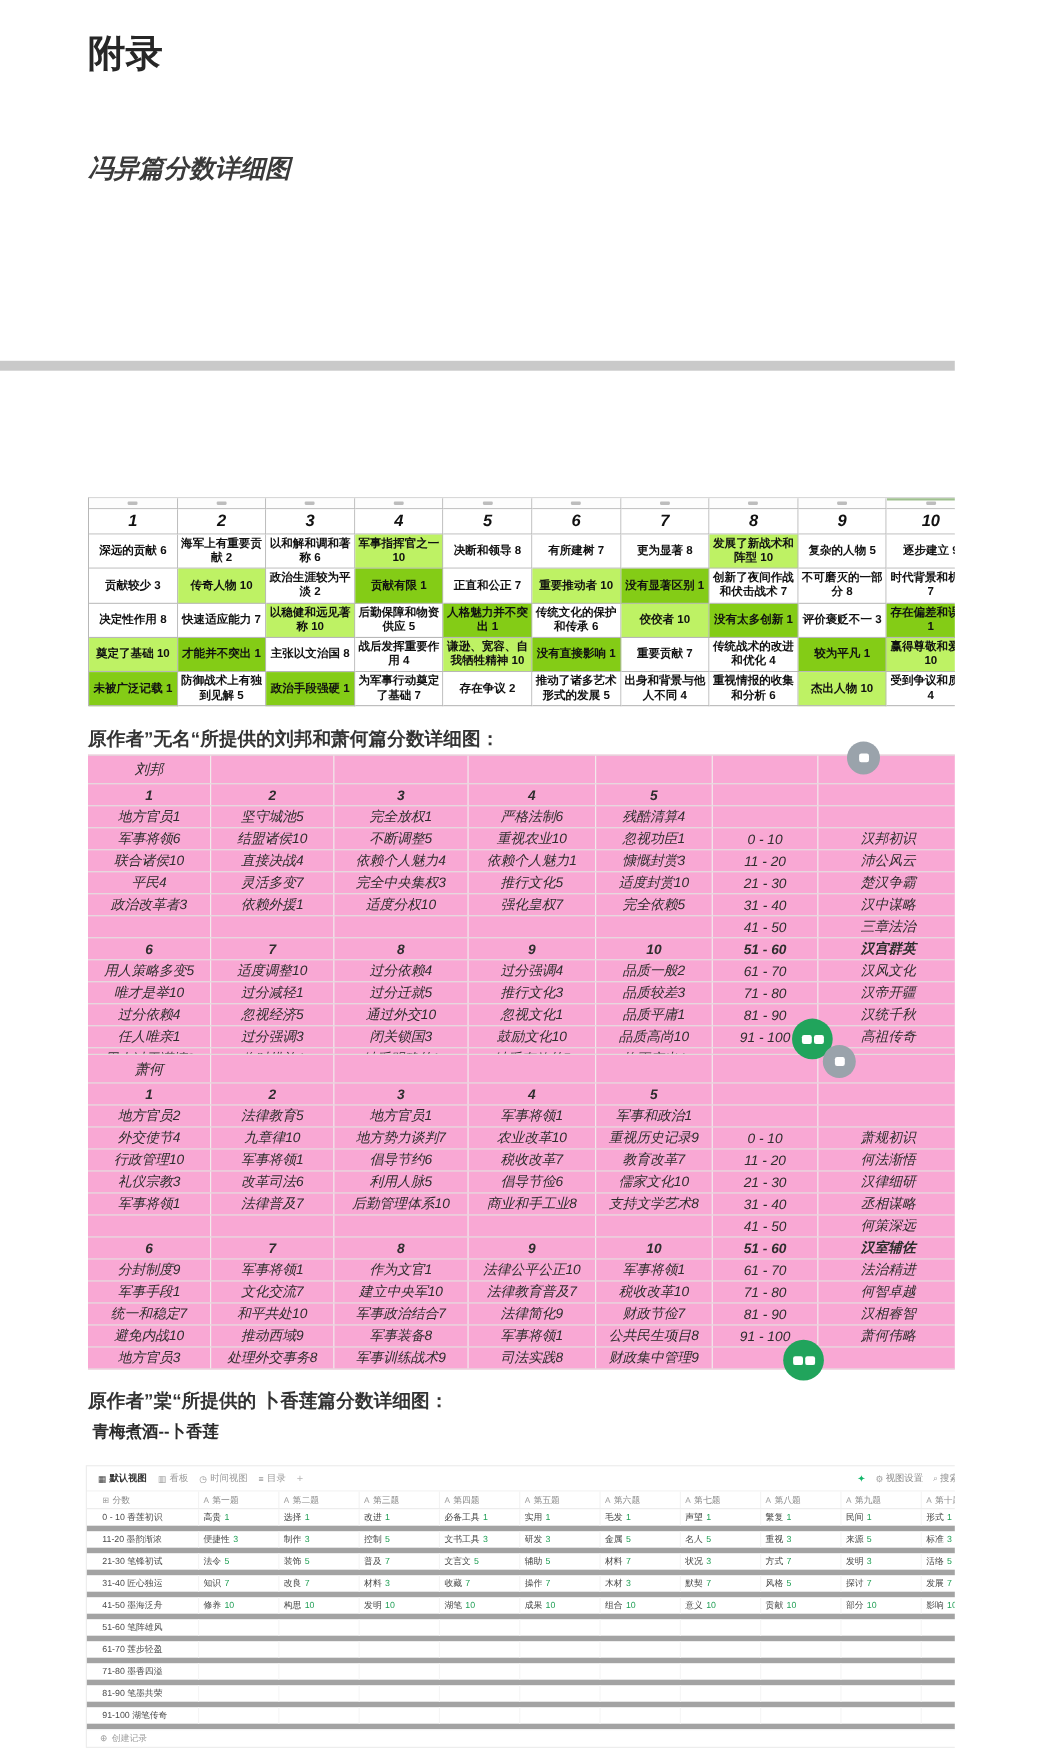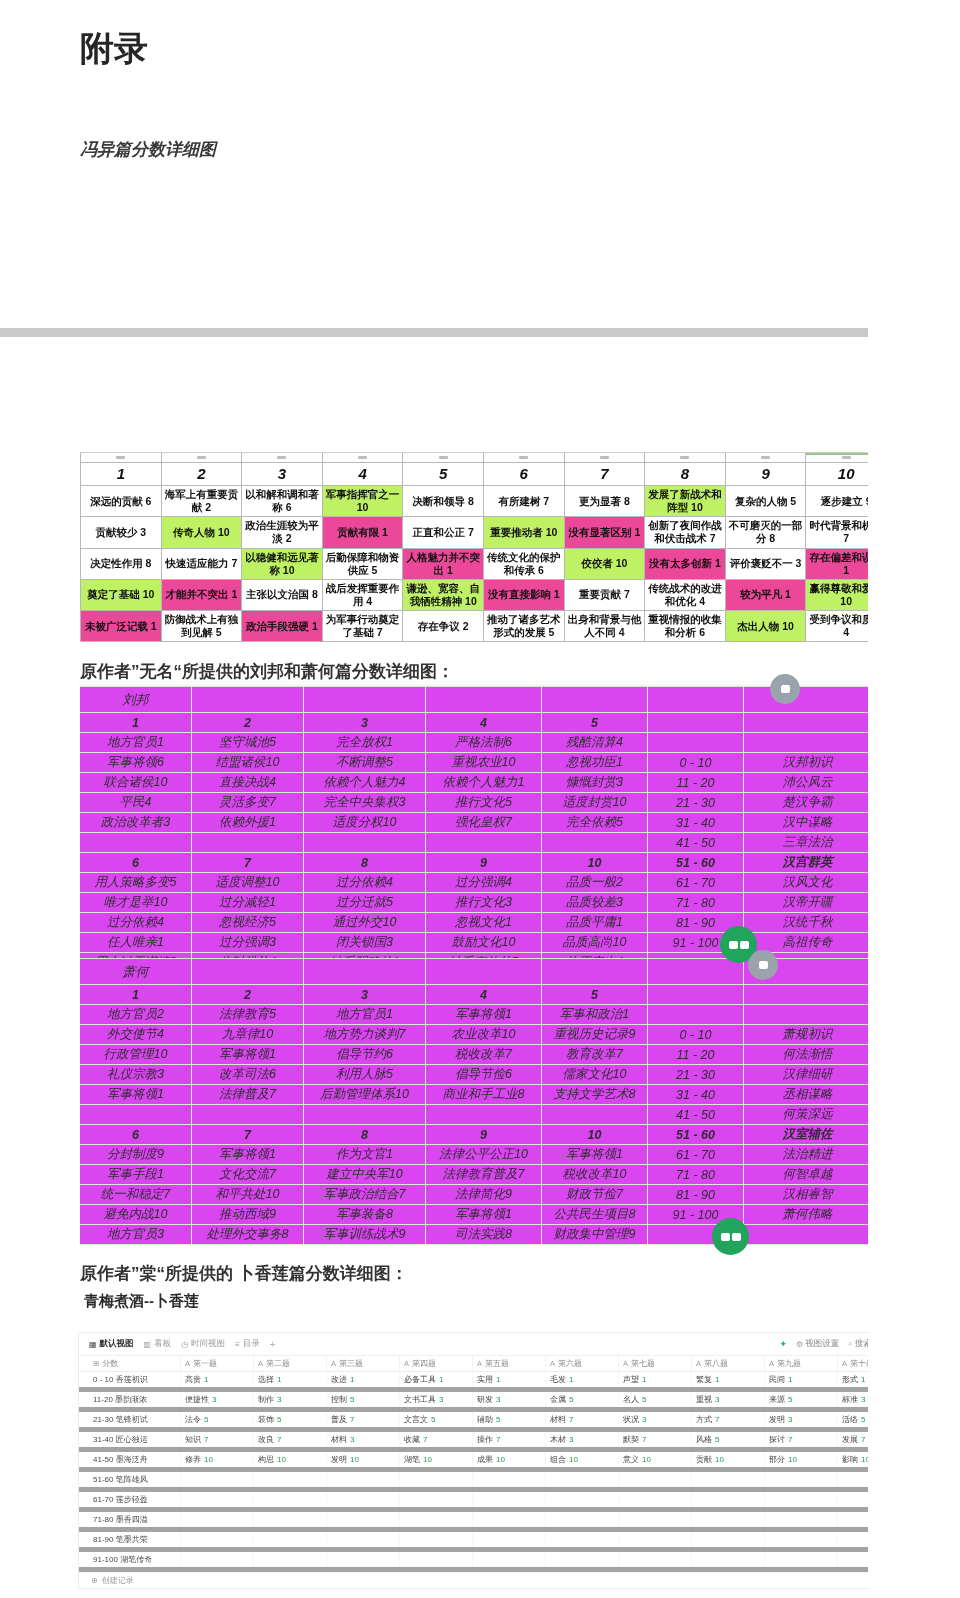--- a/index.html
+++ b/index.html
@@ -1,39 +1,39 @@
 <!DOCTYPE html>
 <html><head>
 <meta charset="utf-8">
 <style>
   html,body{margin:0;padding:0;background:#fff;}
   body{font-family:"Liberation Sans","DejaVu Sans",sans-serif;}
   #page{position:relative;width:868px;height:1598px;background:#fff;overflow:hidden;}
 
   #title{position:absolute;left:80px;top:26px;font-size:34px;font-weight:bold;color:#262626;margin:0;}
-  #subtitle{position:absolute;left:80px;top:138px;font-size:17px;font-weight:bold;font-style:italic;color:#3a3a3a;}
+  #subtitle{position:absolute;left:80px;top:138px;font-size:23px;font-weight:bold;font-style:italic;color:#3a3a3a;}
   .band{position:absolute;left:0;top:328px;width:960px;height:9px;background:#c9c9c9;}
 
   
   .fy{position:absolute;left:80px;top:452px;width:806px;border-left:1px solid #b7b7b7;border-top:1px solid #cfcfcf;}
   .fy-row{display:grid;grid-template-columns:repeat(10,1fr);}
   .fy-cell{border-right:1px solid #b7b7b7;border-bottom:1px solid #b7b7b7;display:flex;align-items:center;justify-content:center;
     text-align:center;font-size:10.5px;font-weight:bold;color:#111;padding:2px 3px;line-height:1.25;min-height:26px;background:#fff;}
   .fy-cell.blue{background:#bef264;}
-  .fy-cell.red{background:#ec4899;}
+  .fy-cell.red{background:#84cc16;}
   .fy-head .fy-cell{font-style:italic;font-size:15px;min-height:20px;padding:1px;}
   .fy-strip .fy-cell{min-height:9px;padding:0;background:#fdfdfd;}
   .fy-strip .fy-cell i{display:block;width:9px;height:3px;background:#bdbdbd;border-radius:1px;}
   .fy-strip .fy-cell:last-child{box-shadow:inset 0 2px 0 #9fc08f;}
 
   
   .h2{position:absolute;left:80px;font-size:17px;font-weight:bold;color:#333;margin:0;}
 
   
-  .hw{position:absolute;left:80px;width:806px;border-top:1px solid #e0e0dd;font-style:italic;color:#2e2e2e;background:#d946ef;}
+  .hw{position:absolute;left:80px;width:806px;border-top:1px solid #e0e0dd;font-style:italic;color:#2e2e2e;background:#f9a8d4;}
   .hw-row{display:grid;grid-template-columns:112px 112px 122px 116px 106px 96px 128px;border-bottom:1px solid #e3e3e0;}
   .hw-cell{display:flex;align-items:center;justify-content:center;text-align:center;font-size:12.5px;font-weight:500;
     padding:1px 2px;min-height:17px;border-right:1px solid #f1f1ee;overflow:hidden;white-space:nowrap;}
   .hw-row.name-row .hw-cell{min-height:23px;font-size:13px;}
   .hw-row.num-row .hw-cell{font-weight:700;}
 
   
   .logo{position:absolute;border-radius:50%;display:flex;align-items:center;justify-content:center;gap:2px;z-index:5;}
   .logo .sq{width:9px;height:8px;background:#fff;border-radius:2px;}
   .logo.green{background:#21a45c;}

